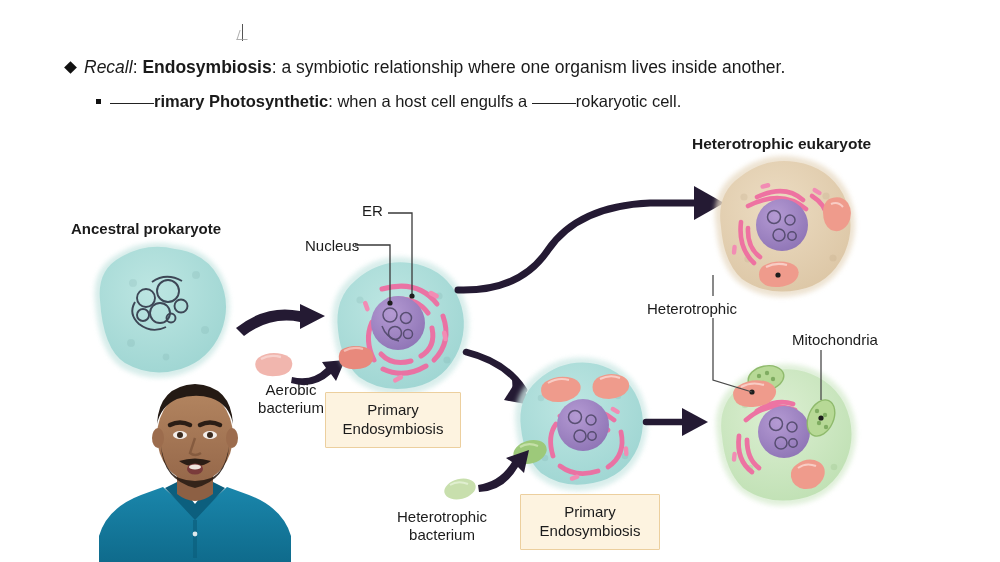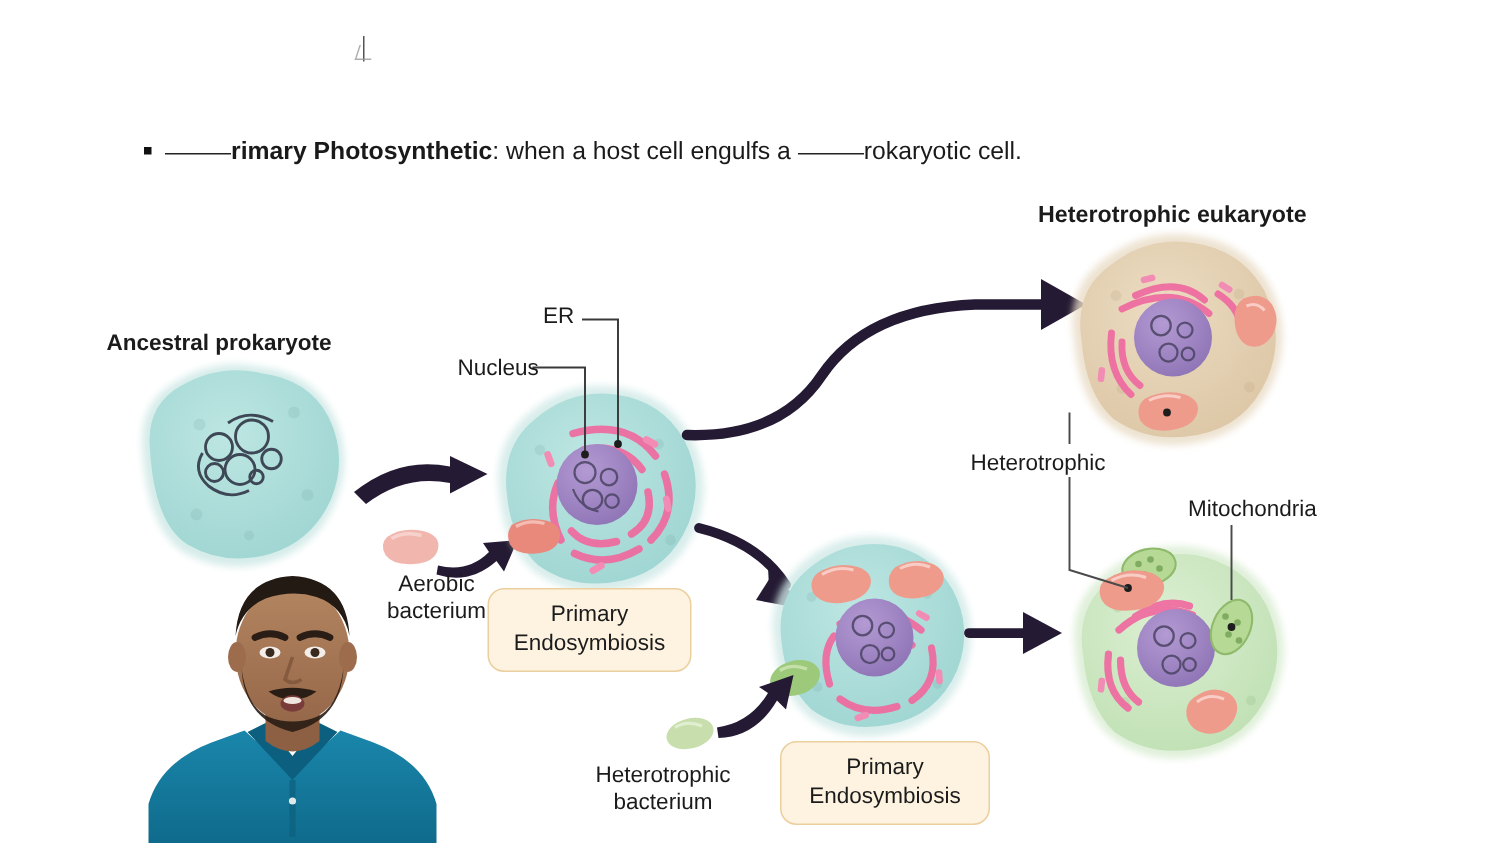--- a/index.html
+++ b/index.html
@@ -121,21 +121,21 @@
   #lbl-mito     { left: 647px; top: 300px; }
   #lbl-chloro   { left: 792px; top: 331px; }
   #lbl-photobact{ left: 387px; top: 508px; width: 110px; text-align: center; }
   #lbl-photoeuk { left: 697px; top: 499px; font-size: 15.5px; }
 
   
   .process-box {
     position: absolute;
     background: #fdf3e0;
     border: 1.4px solid #eccf9e;
-    border-radius: 11px;
+    border-radius: 1px;
     text-align: center;
     font-size: 15px;
     color: #1b1b1b;
     line-height: 1.28;
     padding: 7px 0 8px 0;
     box-sizing: border-box;
   }
   #box-1 { left: 325px; top: 392px; width: 136px; height: 56px; }
   #box-2 { left: 520px; top: 494px; width: 140px; height: 56px; }
 
@@ -150,20 +150,23 @@
   }
 </style>
 </head>
 <body>
 
 <div id="slide">
 
   <div id="text-caret"></div>
   <div id="caret-wing"></div>
 
+  <div class="bullet-row" id="bullet-1">
+    <span class="diamond-marker"></span><span class="ital">Recall</span><span>: </span><span class="bold">Endosymbiosis</span><span>: a symbiotic relationship where one organism lives inside another.</span>
+  </div>
 
   <div class="bullet-row" id="bullet-2">
     <span class="square-marker"></span><span class="blank"></span><span class="bold">rimary Photosynthetic</span><span>: when a host cell engulfs a </span><span class="blank"></span><span>rokaryotic cell.</span>
   </div>
 
   <svg id="diagram" viewBox="0 0 1000 562">
     <defs>
       <radialGradient id="gTeal" cx="42%" cy="35%" r="72%">
         <stop offset="0%" stop-color="#bde6e2"></stop>
         <stop offset="100%" stop-color="#9ed5d2"></stop>

